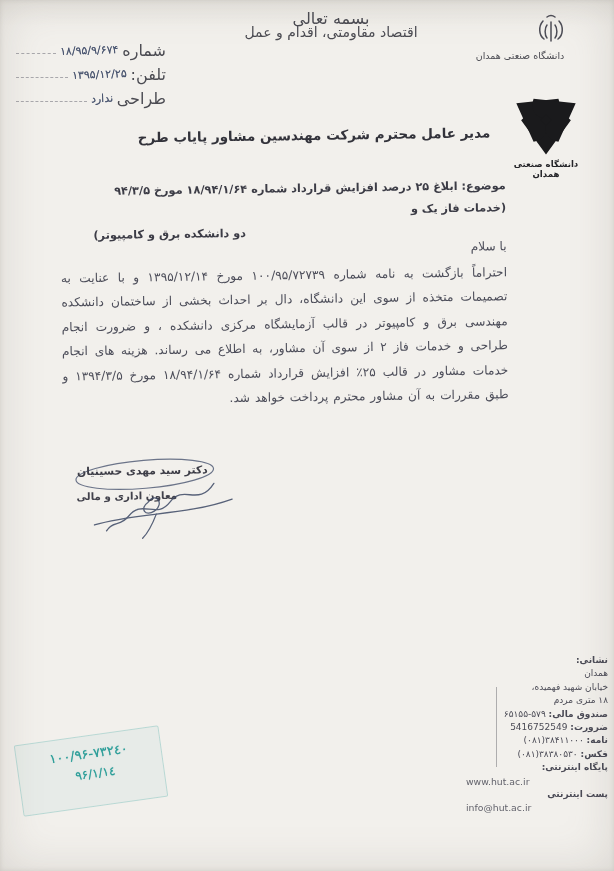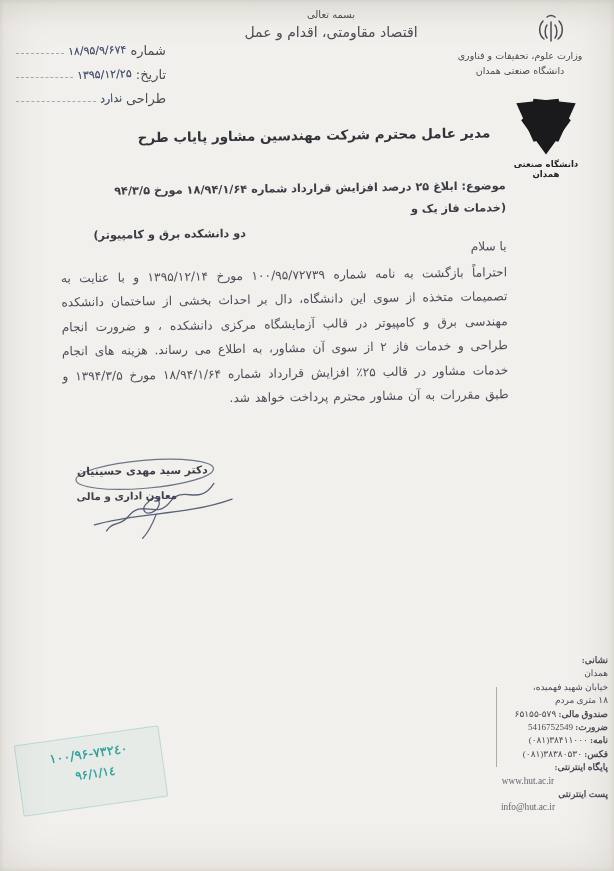--- a/index.html
+++ b/index.html
@@ -18,33 +18,33 @@
   .page{
     position:relative;width:614px;height:871px;
     background:
       linear-gradient(180deg, #eae8e3 0px, #f2f0ec 26px),
       #f2f0ec;
     box-shadow:inset 0 0 46px rgba(118,112,100,.20), inset 0 0 5px rgba(118,112,100,.18);
     color:var(--print-ink);
   }
   
   .bismillah{position:absolute;top:9px;left:231px;width:200px;text-align:center;
-    font-size:10px;color:#4b4b52;}
+    font-size:16px;color:#4b4b52;}
   .slogan{position:absolute;top:24px;left:221px;width:220px;text-align:center;
     font-size:14px;color:#4b4b52;}
   .ministry-block{position:absolute;top:48px;left:430px;width:180px;text-align:center;
     font-size:9.5px;line-height:15px;color:#4b4b52;direction:rtl;}
   .emblem{position:absolute;top:13px;left:536px;width:30px;height:34px;color:#4c4c55;}
   .logo-block{position:absolute;top:86px;left:504px;width:84px;text-align:center;color:var(--logo-black);}
   .logo-block svg{display:block;margin:0 auto;}
   .logo-caption{font-size:8.6px;font-weight:bold;margin-top:1px;direction:rtl;color:#242428;}
   
   .meta{position:absolute;top:38px;left:16px;width:150px;direction:rtl;}
   .meta-row{display:flex;align-items:center;height:24px;gap:4px;}
-  .meta-label{font-size:13px;color:#4b4b52;white-space:nowrap;}
+  .meta-label{font-size:16px;color:#4b4b52;white-space:nowrap;}
   .hand{font-size:11px;color:var(--handwriting-ink);letter-spacing:.4px;
     transform:rotate(-2deg);text-shadow:0 0 .6px rgba(74,85,112,.75);white-space:nowrap;}
   .leader{flex:1;border-bottom:1px dashed rgba(95,95,108,.5);height:1px;margin-top:6px;}
   
   .tilt{position:absolute;inset:0;transform:rotate(-0.8deg);transform-origin:50% 40%;}
   .recipient{position:absolute;top:127px;left:0;width:614px;text-align:center;padding-left:20px;
     font-size:13.5px;font-weight:bold;color:#33333b;direction:rtl;}
   .subject{position:absolute;top:178px;left:95px;width:413px;direction:rtl;
     font-size:11.3px;font-weight:bold;line-height:22px;color:#3c3c46;}
   .subject .l1{display:block;text-align:right;}
@@ -56,24 +56,24 @@
   
   .signature{position:absolute;top:452px;left:56px;width:175px;height:95px;direction:rtl;}
   .sig-name{position:absolute;top:10px;left:25px;width:125px;text-align:center;
     font-size:10.8px;font-weight:bold;color:#3d3d47;white-space:nowrap;}
   .sig-ellipse{position:absolute;top:1px;left:14px;}
   .sig-role{position:absolute;top:35px;left:19px;width:100px;text-align:center;
     font-size:10.3px;font-weight:600;color:#41414b;white-space:nowrap;}
   .sig-scribble{position:absolute;top:26px;left:28px;opacity:.85;}
   
   .footer{position:absolute;top:654px;right:6px;width:142px;direction:rtl;
-    font-size:9px;line-height:13.4px;color:#4a4a55;text-align:right;font-family:Liberation Serif, serif;}
+    font-size:9px;line-height:13.4px;color:#4a4a55;text-align:right;}
   .footer .lbl{font-weight:bold;}
   .footer .num{direction:ltr;unicode-bidi:isolate;}
-  .footer .latin{direction:ltr;text-align:center;color:#63636c;font-size:9.3px;
+  .footer .latin{direction:ltr;text-align:left;color:#63636c;font-size:9.3px;
     padding-right:18px;}
   .footer .indent{padding-left:26px;}
   .footer-rule{position:absolute;top:687px;left:496px;width:1px;height:80px;
     background:rgba(90,90,100,.45);}
   
   .stamp{position:absolute;top:735px;left:18px;width:146px;height:72px;
     transform:rotate(-8deg);color:var(--stamp-ink);
     border:1px solid rgba(47,159,154,.25);background:rgba(47,159,154,.05);
     border-radius:2px;text-align:center;padding-top:8px;}
   .stamp-line{font-size:13px;letter-spacing:1px;direction:ltr;unicode-bidi:isolate;
@@ -93,21 +93,20 @@
       <path d="M11 4 q4 -3 8 0"></path>
       <path d="M15 9 v19"></path>
       <path d="M11 12 c-2.5 3 -2.5 10 0 13"></path>
       <path d="M19 12 c2.5 3 2.5 10 0 13"></path>
       <path d="M7 8 c-4.5 5 -4.5 14 1 18"></path>
       <path d="M23 8 c4.5 5 4.5 14 -1 18"></path>
     </svg>
   </div>
 
   <div class="ministry-block">
-    <div>وزارت علوم، تحقیقات و فناوری</div>
     <div>دانشگاه صنعتی همدان</div>
   </div>
 
   <div class="logo-block">
     <svg width="76" height="72" viewBox="-42 -40 84 84">
       <g fill="currentColor">
         <path d="M0 40 L-29 0 C-19 -11 -8 -9 0 3 C8 -9 19 -11 29 0 Z"></path>
         <path d="M0 40 L-29 0 C-19 -11 -8 -9 0 3 C8 -9 19 -11 29 0 Z" transform="rotate(120)"></path>
         <path d="M0 40 L-29 0 C-19 -11 -8 -9 0 3 C8 -9 19 -11 29 0 Z" transform="rotate(240)"></path>
         <rect x="-4.5" y="-4.5" width="9" height="9" transform="rotate(45)"></rect>
@@ -116,21 +115,21 @@
     <div class="logo-caption">دانشگاه صنعتی همدان</div>
   </div>
 
   <div class="meta">
     <div class="meta-row">
       <span class="meta-label">شماره</span>
       <span class="hand" dir="ltr">۱۸/۹۵/۹/۶۷۴</span>
       <span class="leader"></span>
     </div>
     <div class="meta-row">
-      <span class="meta-label">تاریخ:</span>
+      <span class="meta-label">تلفن:</span>
       <span class="hand" dir="ltr">۱۳۹۵/۱۲/۲۵</span>
       <span class="leader"></span>
     </div>
     <div class="meta-row">
       <span class="meta-label">طراحی</span>
       <span class="hand">ندارد</span>
       <span class="leader"></span>
     </div>
   </div>
 

